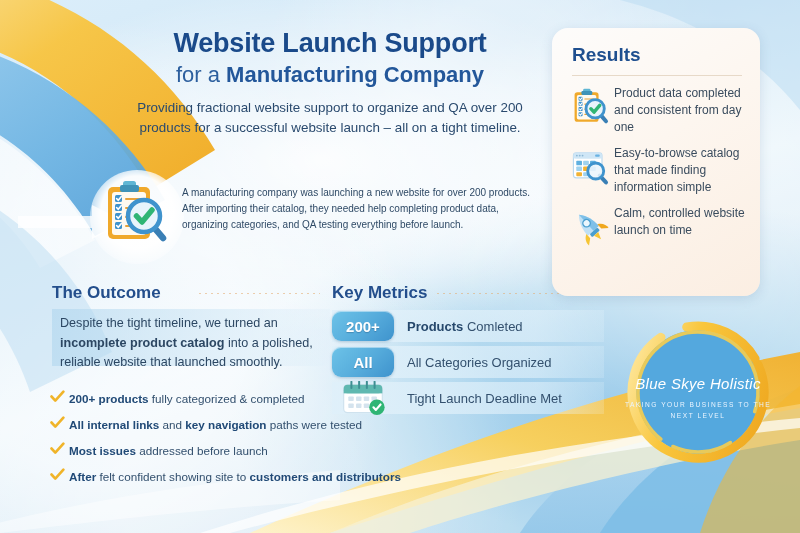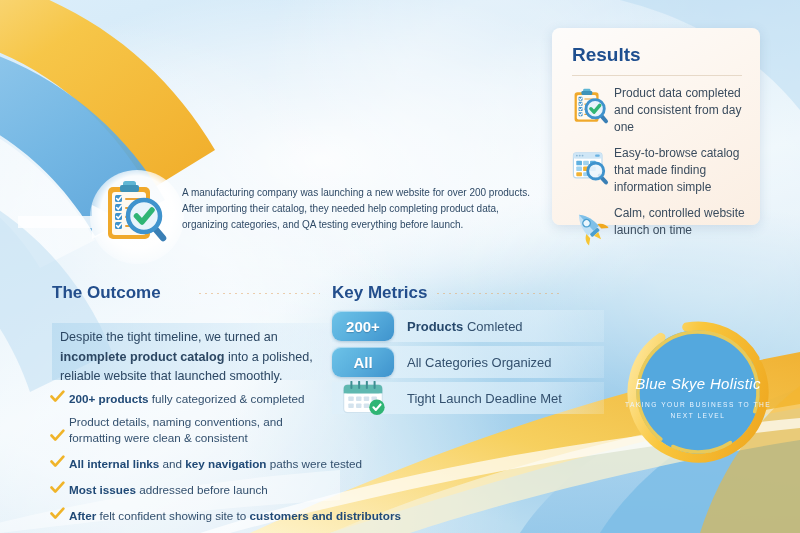--- a/index.html
+++ b/index.html
@@ -49,22 +49,22 @@
     background:radial-gradient(circle at 50% 45%, rgba(255,255,255,.96) 0 52%, rgba(255,255,255,.30) 76%, rgba(255,255,255,0) 100%);
   }
   .intro-icon{position:absolute;left:14px;top:12px;}
   .intro-text{
     position:absolute;left:96px;top:9px;width:352px;
     font-size:10px;line-height:1.62;color:#2f4a66;
   }
 
   
   .results{
-    position:absolute;left:552px;top:28px;width:208px;height:197px;
-    border-radius:8px;
+    position:absolute;left:552px;top:28px;width:208px;height:268px;
+    border-radius:16px;
     background:linear-gradient(150deg,#fdfcfb 0%,#fdf6ef 45%,#fbeee2 100%);
     box-shadow:0 3px 12px rgba(60,100,140,.16);
   }
   .results h2{
     margin:0;padding:16px 0 0 20px;font-size:19px;font-weight:bold;color:#1f4f8f;
   }
   .results-rule{
     margin:9px 18px 0 20px;height:1px;background:#e7d9c8;
   }
   .res-item{display:flex;align-items:flex-start;padding:9px 14px 0 16px;}
@@ -77,21 +77,21 @@
   .sec-head .dots{
     flex:1 1 auto;height:1px;margin-left:10px;
     background-image:linear-gradient(to right,#e3a96a 0 2px,rgba(0,0,0,0) 2px 6px);
     background-size:6px 1px;background-repeat:repeat-x;opacity:.55;
   }
 
   
   .outcome-box{
     position:absolute;left:52px;top:309px;width:278px;height:57px;
     background:linear-gradient(100deg,rgba(176,214,238,.62),rgba(205,230,246,.42) 70%,rgba(226,240,250,.22));
-    padding:5px 10px 0 8px;box-sizing:border-box;margin-top:14px;
+    padding:5px 10px 0 8px;box-sizing:border-box;
   }
   .outcome-box p{margin:0;font-size:12.6px;line-height:1.55;color:#2c4763;}
   .outcome-box b{font-weight:bold;}
 
   .checks{position:absolute;left:50px;top:388px;width:390px;}
   .chk-row{display:flex;align-items:flex-end;margin-bottom:7px;}
   .chk-mark{flex:0 0 auto;width:19px;padding-top:1px;}
   .chk-txt{font-size:11.7px;line-height:1.36;color:#33506e;}
   .chk-txt b{font-weight:bold;color:#214a77;}
 
@@ -182,20 +182,27 @@
       <path d="M 700 533 C 720 470 755 420 800 386 L 800 533 Z" fill="#f5b62c" opacity=".55"></path>
 
       <path d="M -40 533 C 80 500 210 480 340 470 L 340 500 C 210 508 90 522 0 533 Z" fill="#ffffff" opacity=".45"></path>
 
       <path d="M 200 533 C 380 475 560 440 800 418 L 800 428 C 570 452 390 490 230 533 Z" fill="#ffffff" opacity=".70"></path>
 
       <path d="M 620 0 C 700 20 760 60 800 110 L 800 0 Z" fill="#bcddf2" opacity=".55"></path>
     </g>
   </svg>
 
+  <div class="header">
+    <h1 class="title-1">Website Launch Support</h1>
+    <div class="title-2">
+      <span>for a </span><b>Manufacturing Company</b>
+    </div>
+    <p class="subhead">Providing fractional website support to organize and QA over 200 products for a successful website launch – all on a tight timeline.</p>
+  </div>
 
   <div class="intro">
     <div class="intro-halo"></div>
     <div class="intro-icon">
       <svg width="70" height="70" viewBox="0 0 70 70">
         <rect x="8" y="9" width="42" height="52" rx="5" fill="#f0a92b"></rect>
         <rect x="12" y="14" width="34" height="43" rx="3" fill="#fffaf0"></rect>
         <rect x="23" y="3" width="13" height="9" rx="2.5" fill="#5fb6d4"></rect>
         <rect x="20" y="7" width="19" height="7" rx="2" fill="#3f93b8"></rect>
         <g fill="#e8a33a">
@@ -321,28 +328,20 @@
 
     <div class="chk-row">
       <span class="chk-mark">
         <svg width="15" height="13" viewBox="0 0 15 13">
             <path d="M1.5 6.5 L5.3 10.6 L13.4 1.6" stroke="#f0b429" stroke-width="2.6" fill="none" stroke-linecap="round" stroke-linejoin="round"></path>
           </svg>
       </span>
       <span class="chk-txt"><b>200+ products</b><span> fully categorized &amp; completed</span></span>
     </div>
 
-    <div class="chk-row">
-      <span class="chk-mark">
-        <svg width="15" height="13" viewBox="0 0 15 13">
-            <path d="M1.5 6.5 L5.3 10.6 L13.4 1.6" stroke="#f0b429" stroke-width="2.6" fill="none" stroke-linecap="round" stroke-linejoin="round"></path>
-          </svg>
-      </span>
-      <span class="chk-txt" style="max-width:258px">Product details, naming conventions, and formatting were clean &amp; consistent</span>
-    </div>
 
     <div class="chk-row">
       <span class="chk-mark">
         <svg width="15" height="13" viewBox="0 0 15 13">
             <path d="M1.5 6.5 L5.3 10.6 L13.4 1.6" stroke="#f0b429" stroke-width="2.6" fill="none" stroke-linecap="round" stroke-linejoin="round"></path>
           </svg>
       </span>
       <span class="chk-txt"><b>All internal links</b><span> and </span><b>key navigation</b><span> paths were tested</span></span>
     </div>
 

